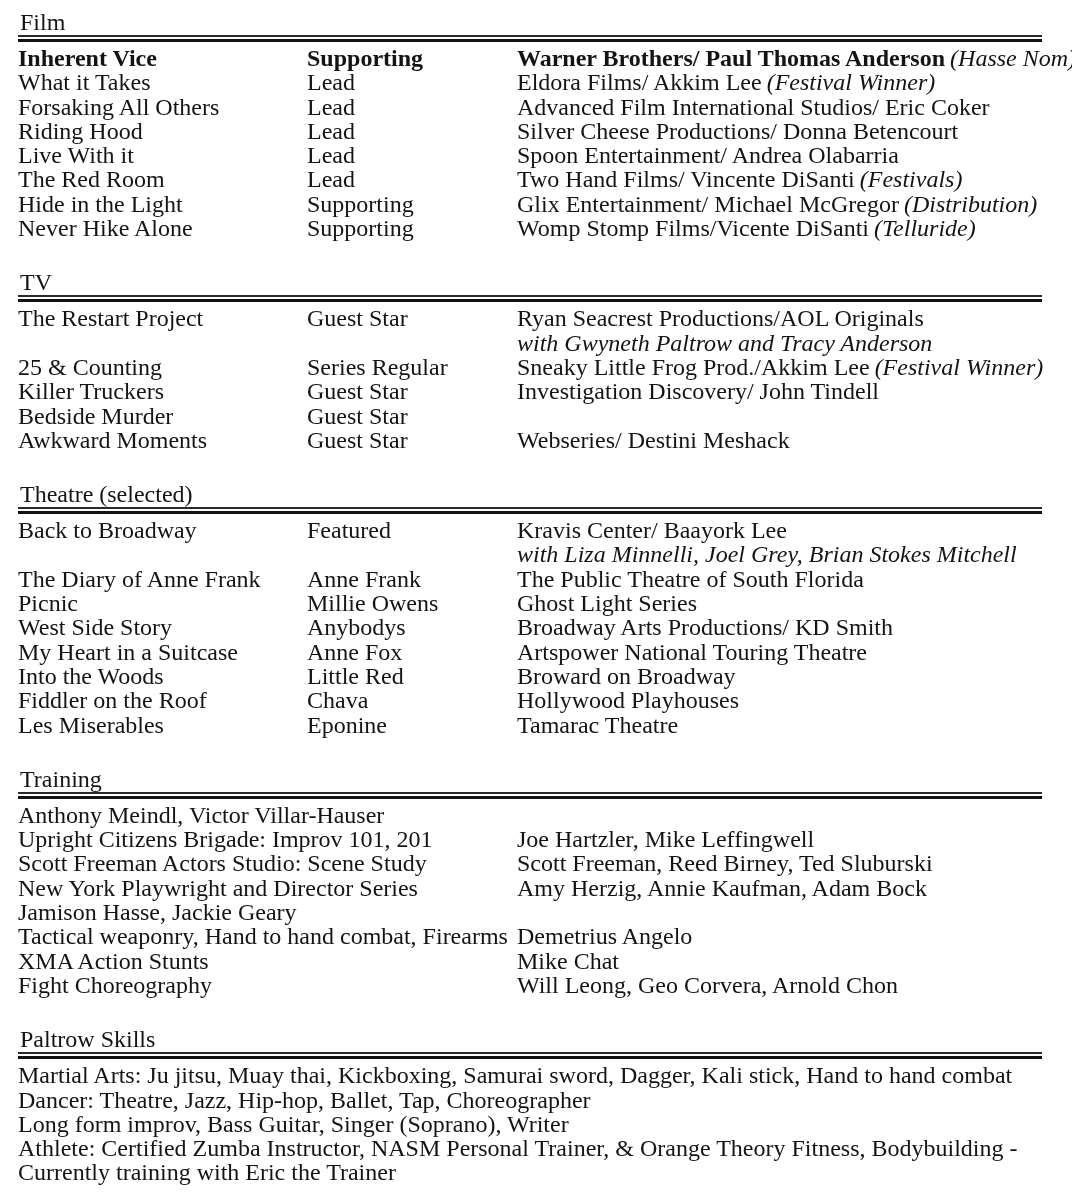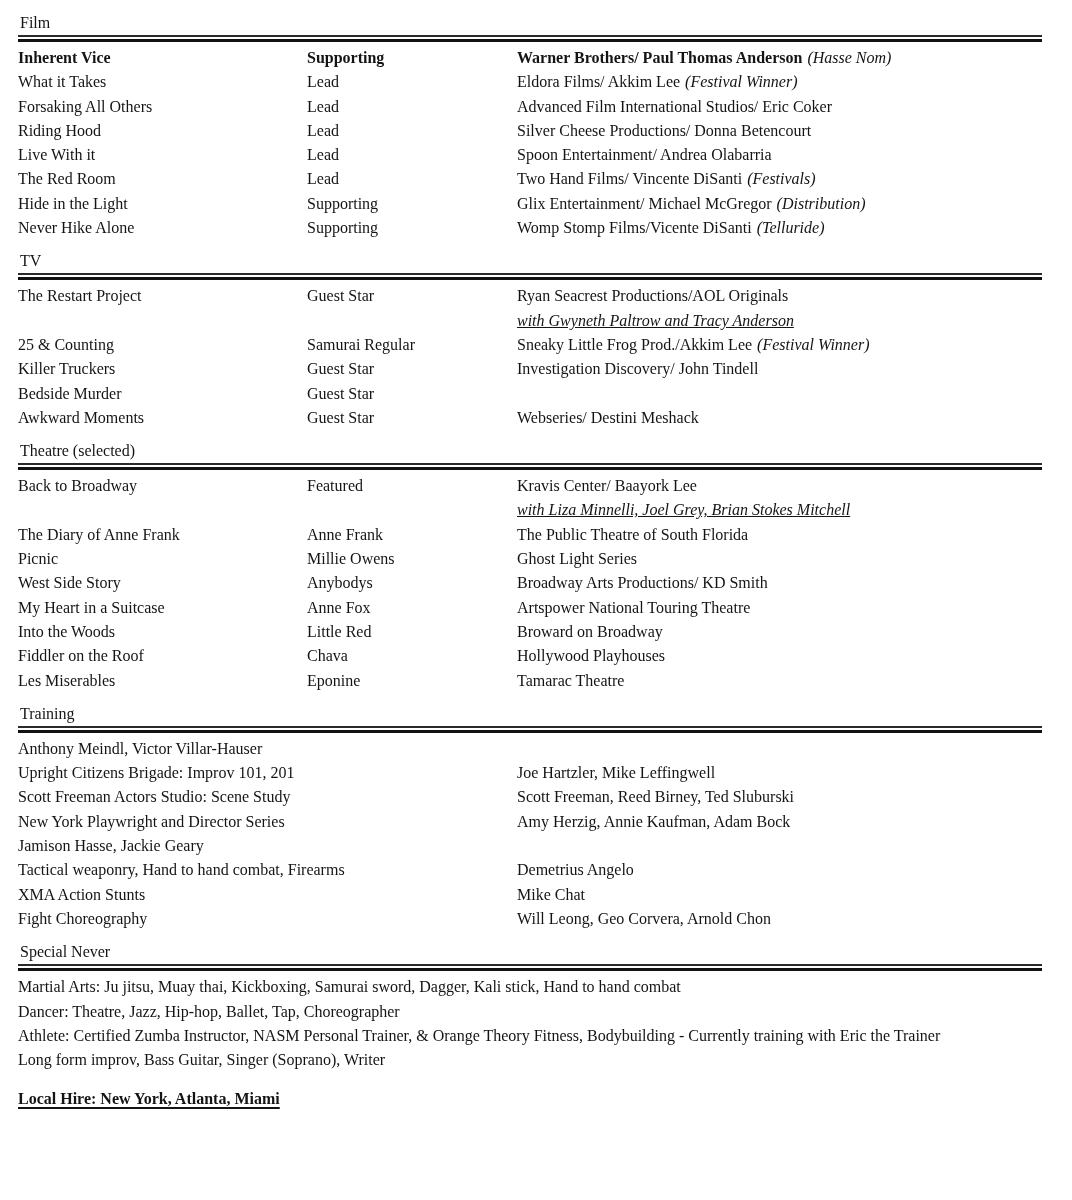--- a/index.html
+++ b/index.html
@@ -4,24 +4,24 @@
 <style>
   html, body { margin: 0; padding: 0; background: #ffffff; }
   .page {
     width: 1072px;
     height: 1200px;
     box-sizing: border-box;
     padding: 10px 30px 0 18px;
     background: #ffffff;
     color: #141414;
     font-family: "Liberation Serif", "DejaVu Serif", serif;
-    font-size: 16px;
+    font-size: 24px;
     overflow: hidden;
   }
-  .section { margin-top: 8px; }
+  .section { margin-top: 30px; }
   .section:first-child { margin-top: 0; }
   .section-title {
     line-height: 25px;
     padding-left: 2px;
     border-bottom: 2px solid #2a2a2a;
   }
   .rule {
     height: 0;
     border-bottom: 3px solid #121212;
     margin: 2px 0 4px 0;
@@ -35,21 +35,20 @@
   .row.training { grid-template-columns: 499px auto; }
   .col-title, .col-role { padding-right: 20px; }
   .company-note .note:not(:empty) { margin-left: 5px; }
   .note, .sub-note { font-style: italic; }
   .note:empty { display: none; }
   .sub-row {
     margin-left: 499px;
     line-height: 24.3px;
     font-style: italic;
     white-space: nowrap;
-    text-decoration: underline;
   }
   .bold-row .col-title,
   .bold-row .col-role,
   .bold-row .company { font-weight: bold; }
   .skill-line { line-height: 24.3px; white-space: normal; }
   .footer { margin-top: 15px; line-height: 24px; }
   .footer-text {
     font-weight: bold;
     text-decoration: underline;
     text-decoration-thickness: 2px;
@@ -124,21 +123,21 @@
     <span class="col-role">Guest Star</span>
     <span class="col-company company-note"><span class="company">Ryan Seacrest Productions/AOL Originals</span></span>
   </div>
 
   <div class="sub-row">
     <span class="sub-note">with Gwyneth Paltrow and Tracy Anderson</span>
   </div>
 
   <div class="row credit">
     <span class="col-title">25 &amp; Counting</span>
-    <span class="col-role">Samurai Regular</span>
+    <span class="col-role">Series Regular</span>
     <span class="col-company company-note"><span class="company">Sneaky Little Frog Prod./Akkim Lee</span><span class="note">(Festival Winner)</span></span>
   </div>
 
   <div class="row credit">
     <span class="col-title">Killer Truckers</span>
     <span class="col-role">Guest Star</span>
     <span class="col-company company-note"><span class="company">Investigation Discovery/ John Tindell</span></span>
   </div>
 
   <div class="row credit">
@@ -250,29 +249,29 @@
   </div>
 
   <div class="row training">
     <span class="col-title">Fight Choreography</span>
     <span class="col-instructors">Will Leong, Geo Corvera, Arnold Chon</span>
   </div>
 </div>
   </section>
 
   <section class="section">
-    <div class="section-title">Special Never</div>
+    <div class="section-title">Paltrow Skills</div>
     <div class="rule"></div>
     <div class="rows">
   <div class="skill-line">Martial Arts: Ju jitsu, Muay thai, Kickboxing, Samurai sword, Dagger, Kali stick, Hand to hand combat</div>
 
   <div class="skill-line">Dancer: Theatre, Jazz, Hip-hop, Ballet, Tap, Choreographer</div>
 
+  <div class="skill-line">Long form improv, Bass Guitar, Singer (Soprano), Writer</div>
+
   <div class="skill-line">Athlete: Certified Zumba Instructor, NASM Personal Trainer, &amp; Orange Theory Fitness, Bodybuilding - Currently training with Eric the Trainer</div>
-
-  <div class="skill-line">Long form improv, Bass Guitar, Singer (Soprano), Writer</div>
 </div>
   </section>
 </div>
   <div class="footer">
     <span class="footer-text">Local Hire: New York, Atlanta, Miami</span>
   </div>
 </div>
 
 </body></html>

